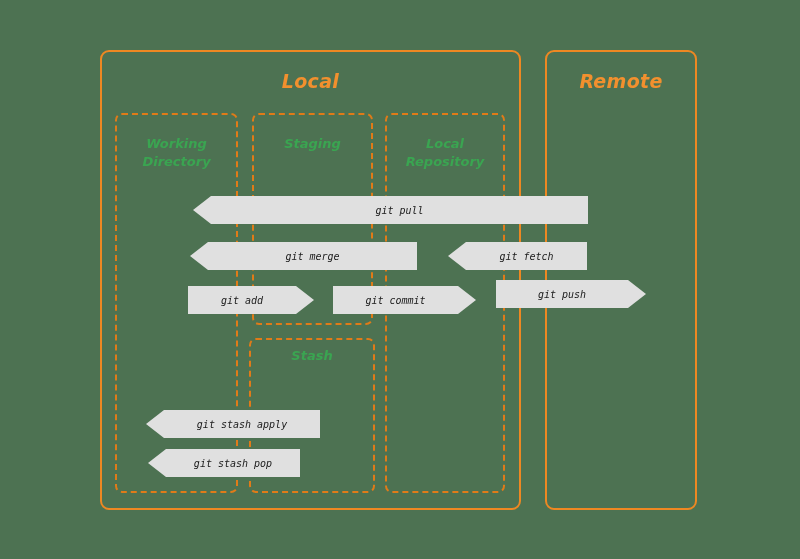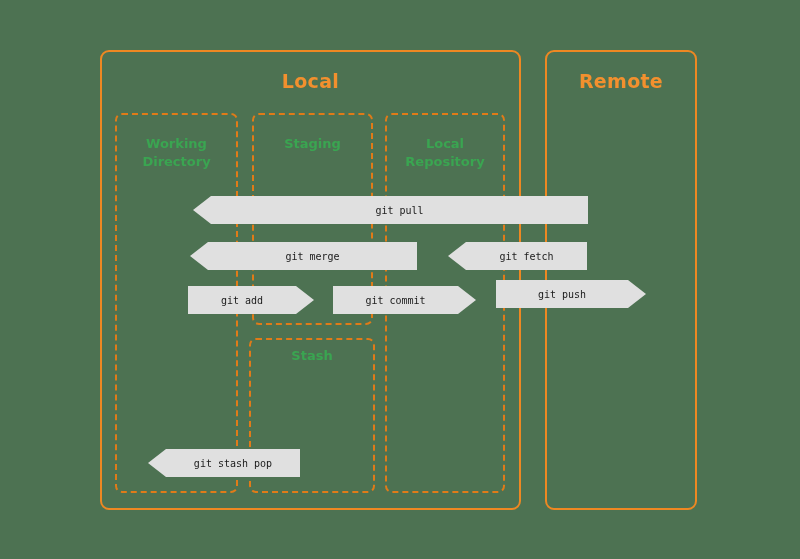--- a/index.html
+++ b/index.html
@@ -13,20 +13,21 @@
     position: relative;
     overflow: hidden;
     font-family: "DejaVu Sans", sans-serif;
   }
   #canvas {
     position: absolute;
     left: 0; top: 0;
     width: 800px;
     height: 559px;
     background: #4d7252;
+    font-style: italic;
   }
 
   
   .zone {
     position: absolute;
     border: 2px solid #ee8822;
     border-radius: 9px;
     box-sizing: border-box;
   }
   .zone-title {
@@ -131,18 +132,21 @@
 
   <div class="arrow right" style="left:297px; top:286px; width:143px;">
     <span>git commit</span>
   </div>
 
   <div class="arrow right" style="left:460px; top:280px; width:150px;">
     <span>git push</span>
   </div>
 
 
+  <div class="arrow left" style="left:146px; top:410px; width:174px;">
+    <span>git stash apply</span>
+  </div>
 
   <div class="arrow left" style="left:148px; top:449px; width:152px;">
     <span>git stash pop</span>
   </div>
 
 </div>
 
 </body></html>

